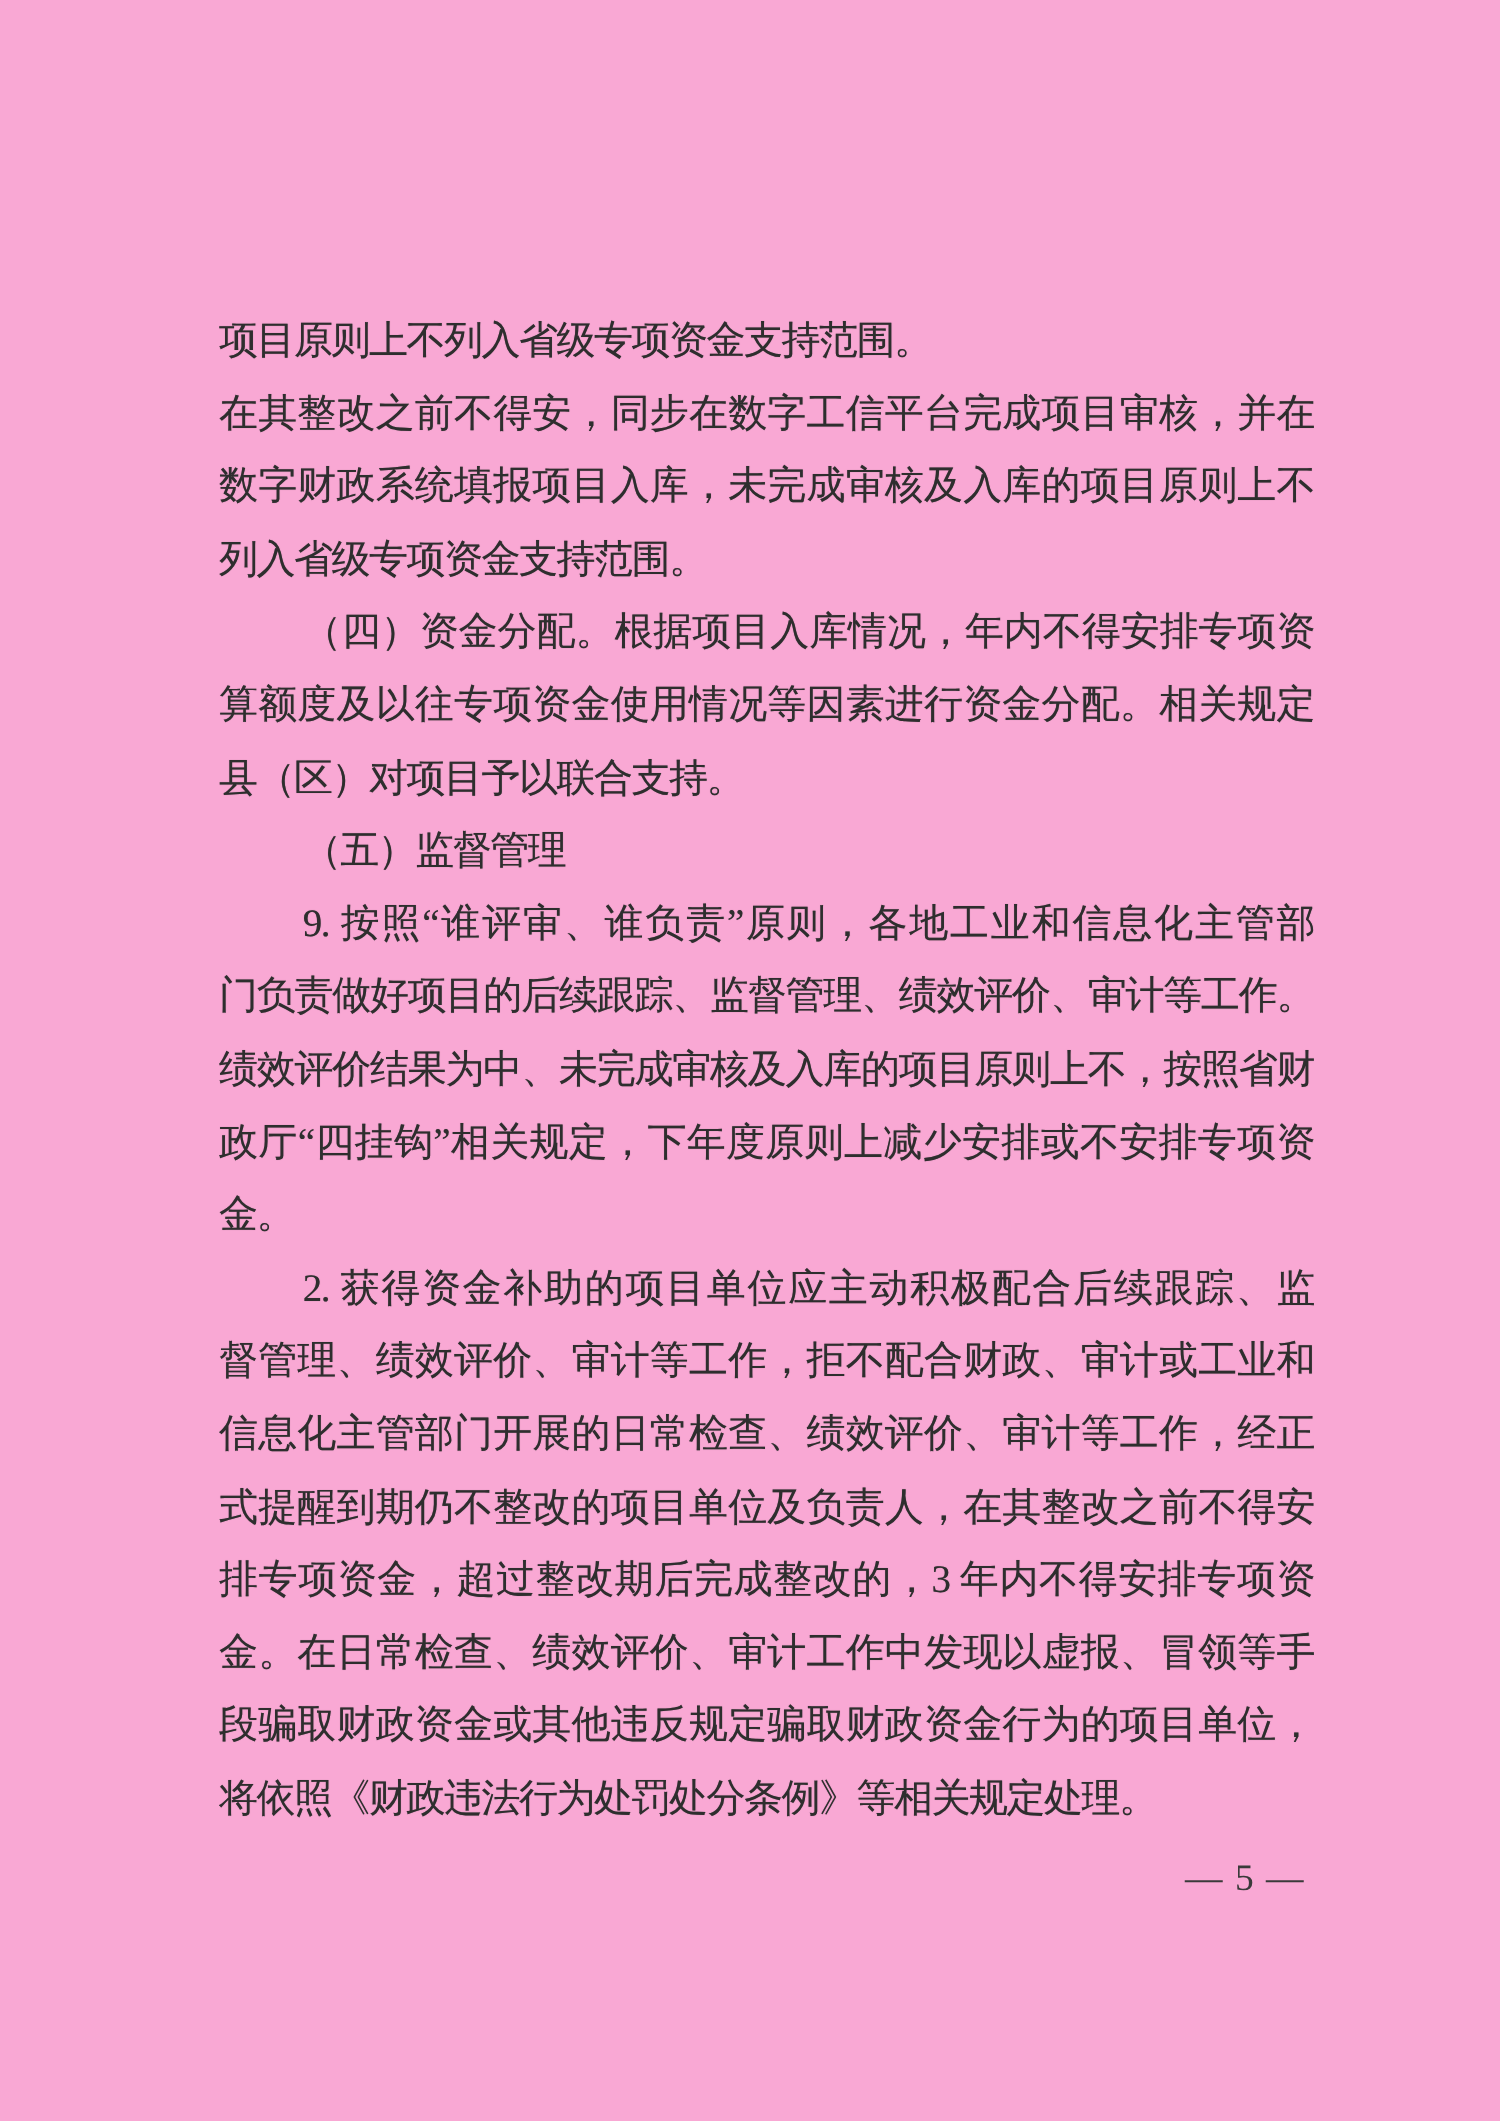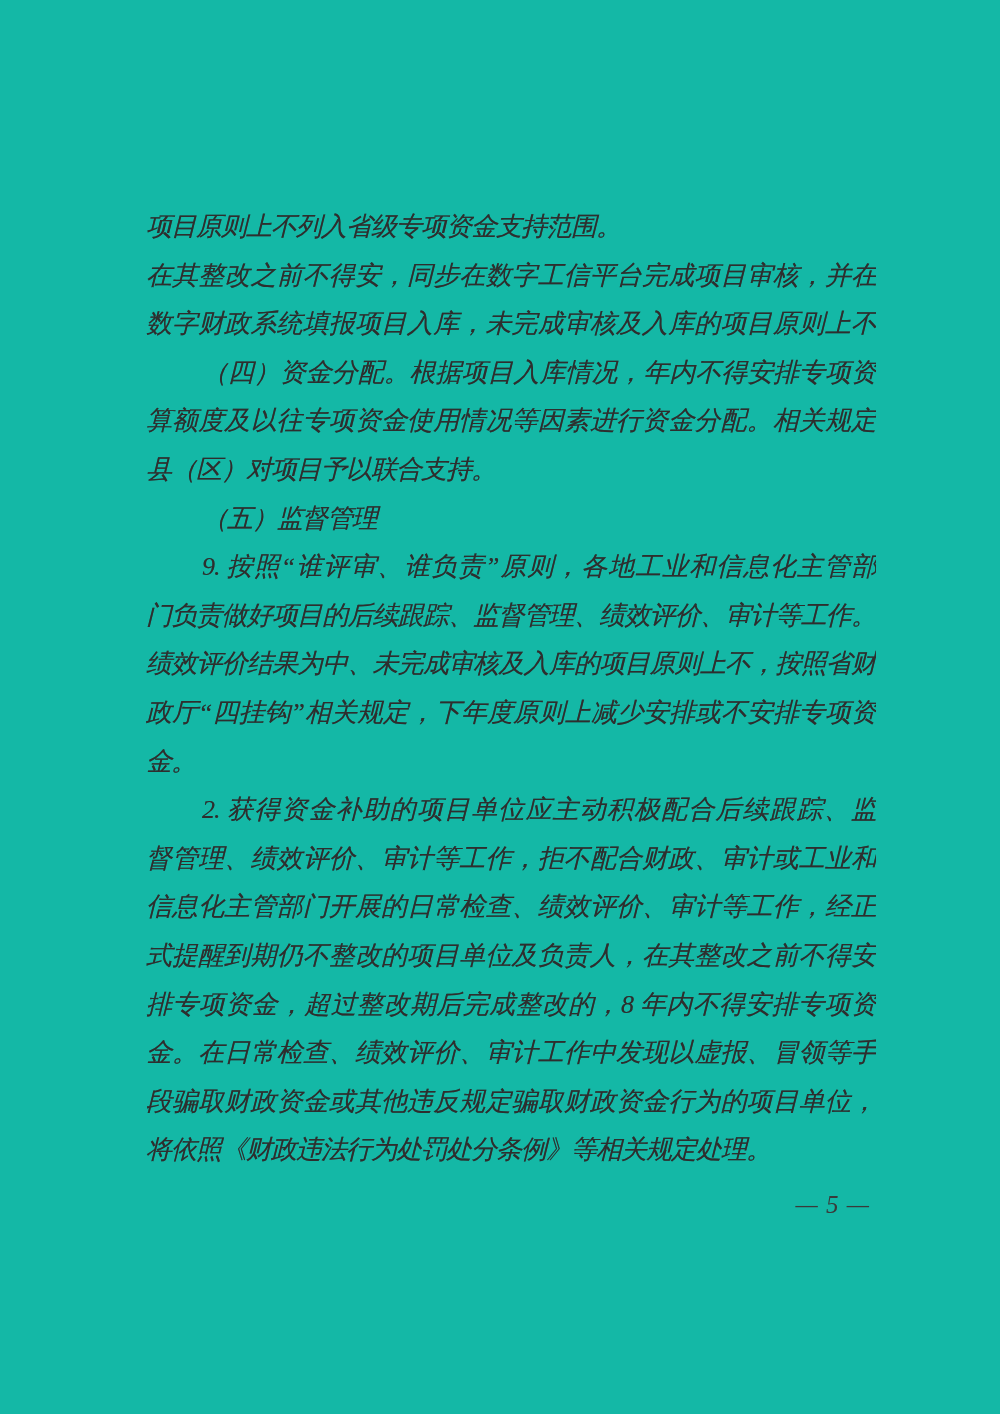--- a/index.html
+++ b/index.html
@@ -13,22 +13,21 @@
     font-family: "Liberation Serif", "DejaVu Serif", serif;
     color: #2e2e2e;
     position: relative;
     overflow: hidden;
   }
   .page {
     position: absolute;
     left: 0; top: 0;
     width: 1000px;
     height: 1414px;
-    background: #14b8a6;
-    font-style: italic;
+    background: #f9a8d4;
   }
   .content {
     position: absolute;
     left: 146px;
     top: 203px;
     width: 730px;
   }
   .line {
     font-size: 26px;
     letter-spacing: -1px;
@@ -57,32 +56,33 @@
   }
 </style>
 </head>
 <body>
 
 <div class="page">
   <div class="content">
     <div class="line">项目原则上不列入省级专项资金支持范围。</div>
     <div class="line fill">在其整改之前不得安，同步在数字工信平台完成项目审核，并在</div>
     <div class="line fill">数字财政系统填报项目入库，未完成审核及入库的项目原则上不</div>
+    <div class="line">列入省级专项资金支持范围。</div>
     <div class="line fill indent">（四）资金分配。根据项目入库情况，年内不得安排专项资</div>
     <div class="line fill">算额度及以往专项资金使用情况等因素进行资金分配。相关规定</div>
     <div class="line">县（区）对项目予以联合支持。</div>
     <div class="line indent">（五）监督管理</div>
     <div class="line fill indent">9. 按照“谁评审、谁负责”原则，各地工业和信息化主管部</div>
     <div class="line fill">门负责做好项目的后续跟踪、监督管理、绩效评价、审计等工作。</div>
     <div class="line fill">绩效评价结果为中、未完成审核及入库的项目原则上不，按照省财</div>
     <div class="line fill">政厅“四挂钩”相关规定，下年度原则上减少安排或不安排专项资</div>
     <div class="line">金。</div>
     <div class="line fill indent">2. 获得资金补助的项目单位应主动积极配合后续跟踪、监</div>
     <div class="line fill">督管理、绩效评价、审计等工作，拒不配合财政、审计或工业和</div>
     <div class="line fill">信息化主管部门开展的日常检查、绩效评价、审计等工作，经正</div>
     <div class="line fill">式提醒到期仍不整改的项目单位及负责人，在其整改之前不得安</div>
-    <div class="line fill">排专项资金，超过整改期后完成整改的，8 年内不得安排专项资</div>
+    <div class="line fill">排专项资金，超过整改期后完成整改的，3 年内不得安排专项资</div>
     <div class="line fill">金。在日常检查、绩效评价、审计工作中发现以虚报、冒领等手</div>
     <div class="line fill">段骗取财政资金或其他违反规定骗取财政资金行为的项目单位，</div>
     <div class="line">将依照《财政违法行为处罚处分条例》等相关规定处理。</div>
     <div class="page-number">— 5 —</div>
   </div>
 </div>
 
 </body></html>

